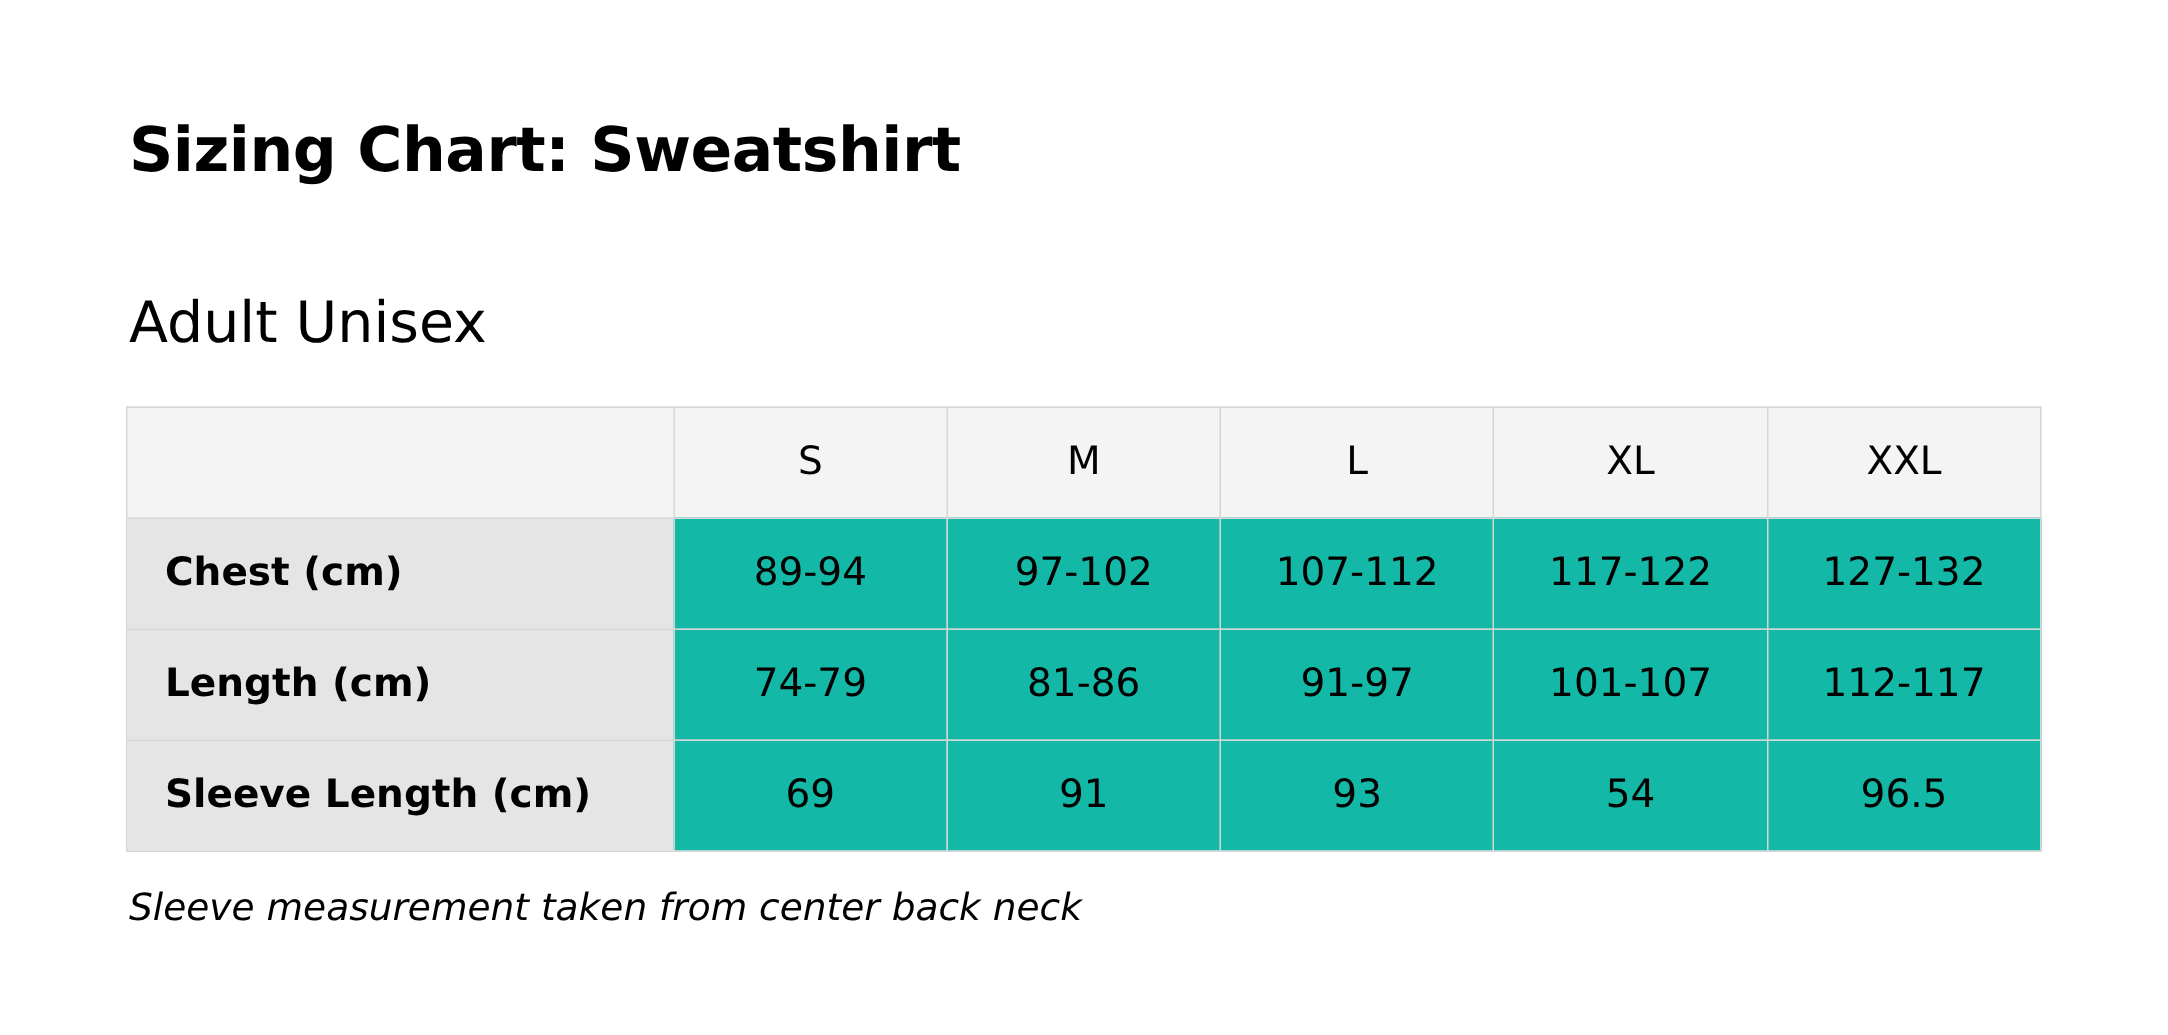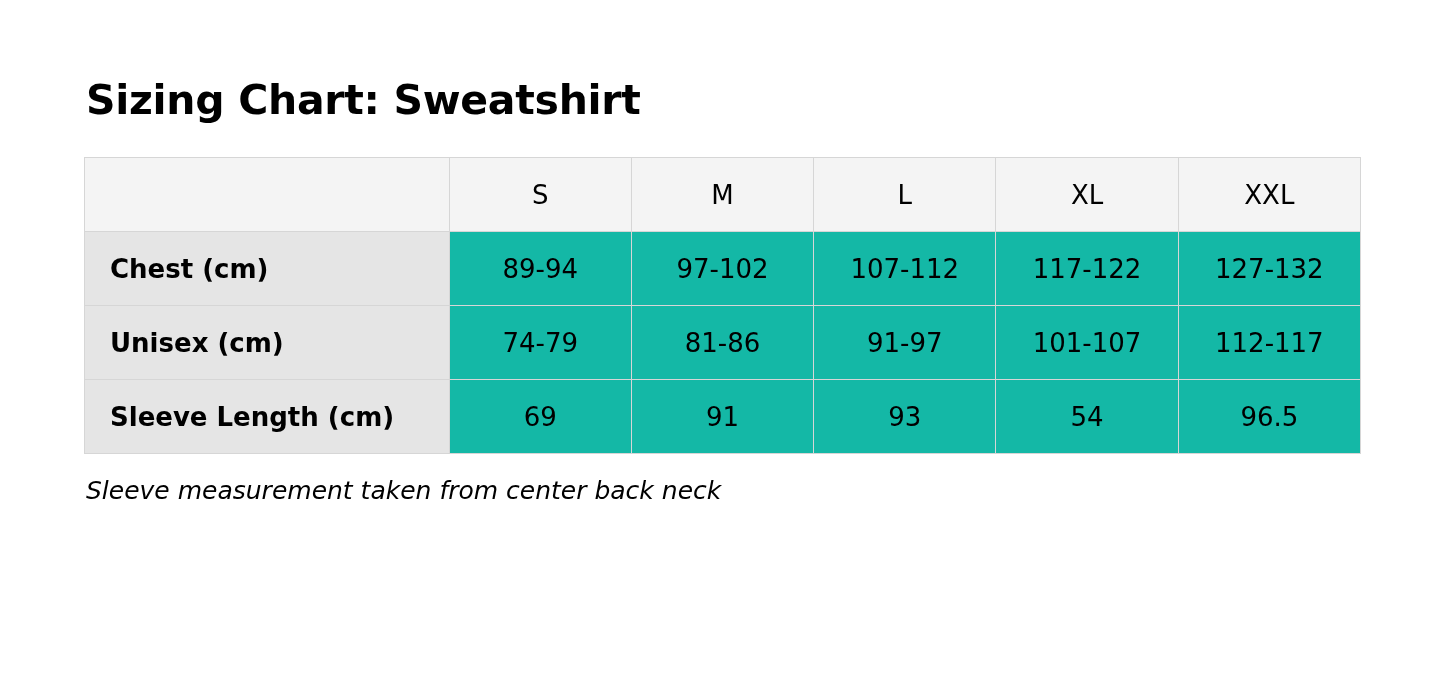--- a/index.html
+++ b/index.html
@@ -77,20 +77,21 @@
     line-height: 1.2;
   }
 </style>
 </head>
 <body>
 
 <div class="page">
 
   <h1 class="chart-title">Sizing Chart: Sweatshirt</h1>
 
+  <h2 class="section-title">Adult Unisex</h2>
 
   <table class="size-table">
     <colgroup>
       <col class="label-col">
       <col class="size-col">
       <col class="size-col">
       <col class="size-col">
       <col class="size-col">
       <col class="size-col">
     </colgroup>
@@ -107,21 +108,21 @@
     <tbody>
       <tr>
         <th class="row-label">Chest (cm)</th>
         <td>89-94</td>
         <td>97-102</td>
         <td>107-112</td>
         <td>117-122</td>
         <td>127-132</td>
       </tr>
       <tr>
-        <th class="row-label">Unisex (cm)</th>
+        <th class="row-label">Length (cm)</th>
         <td>74-79</td>
         <td>81-86</td>
         <td>91-97</td>
         <td>101-107</td>
         <td>112-117</td>
       </tr>
       <tr>
         <th class="row-label">Sleeve Length (cm)</th>
         <td>69</td>
         <td>91</td>

